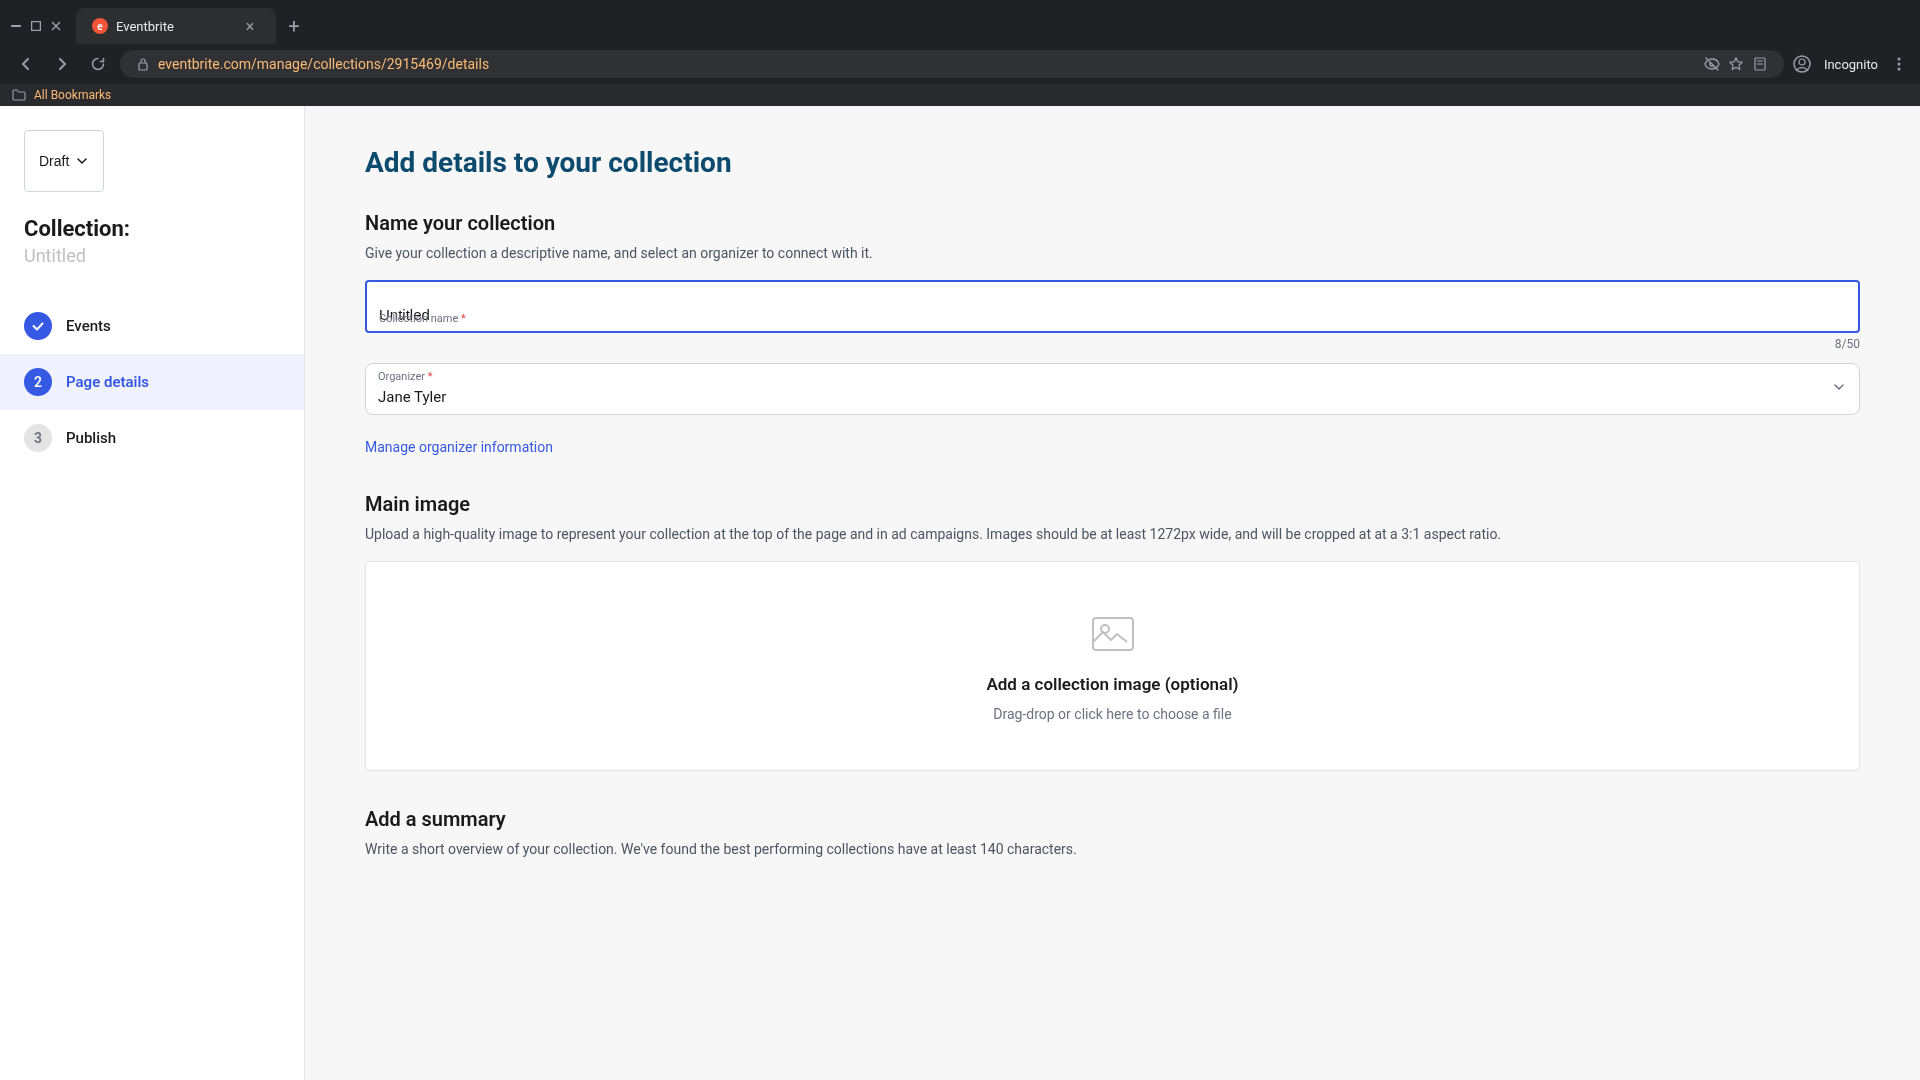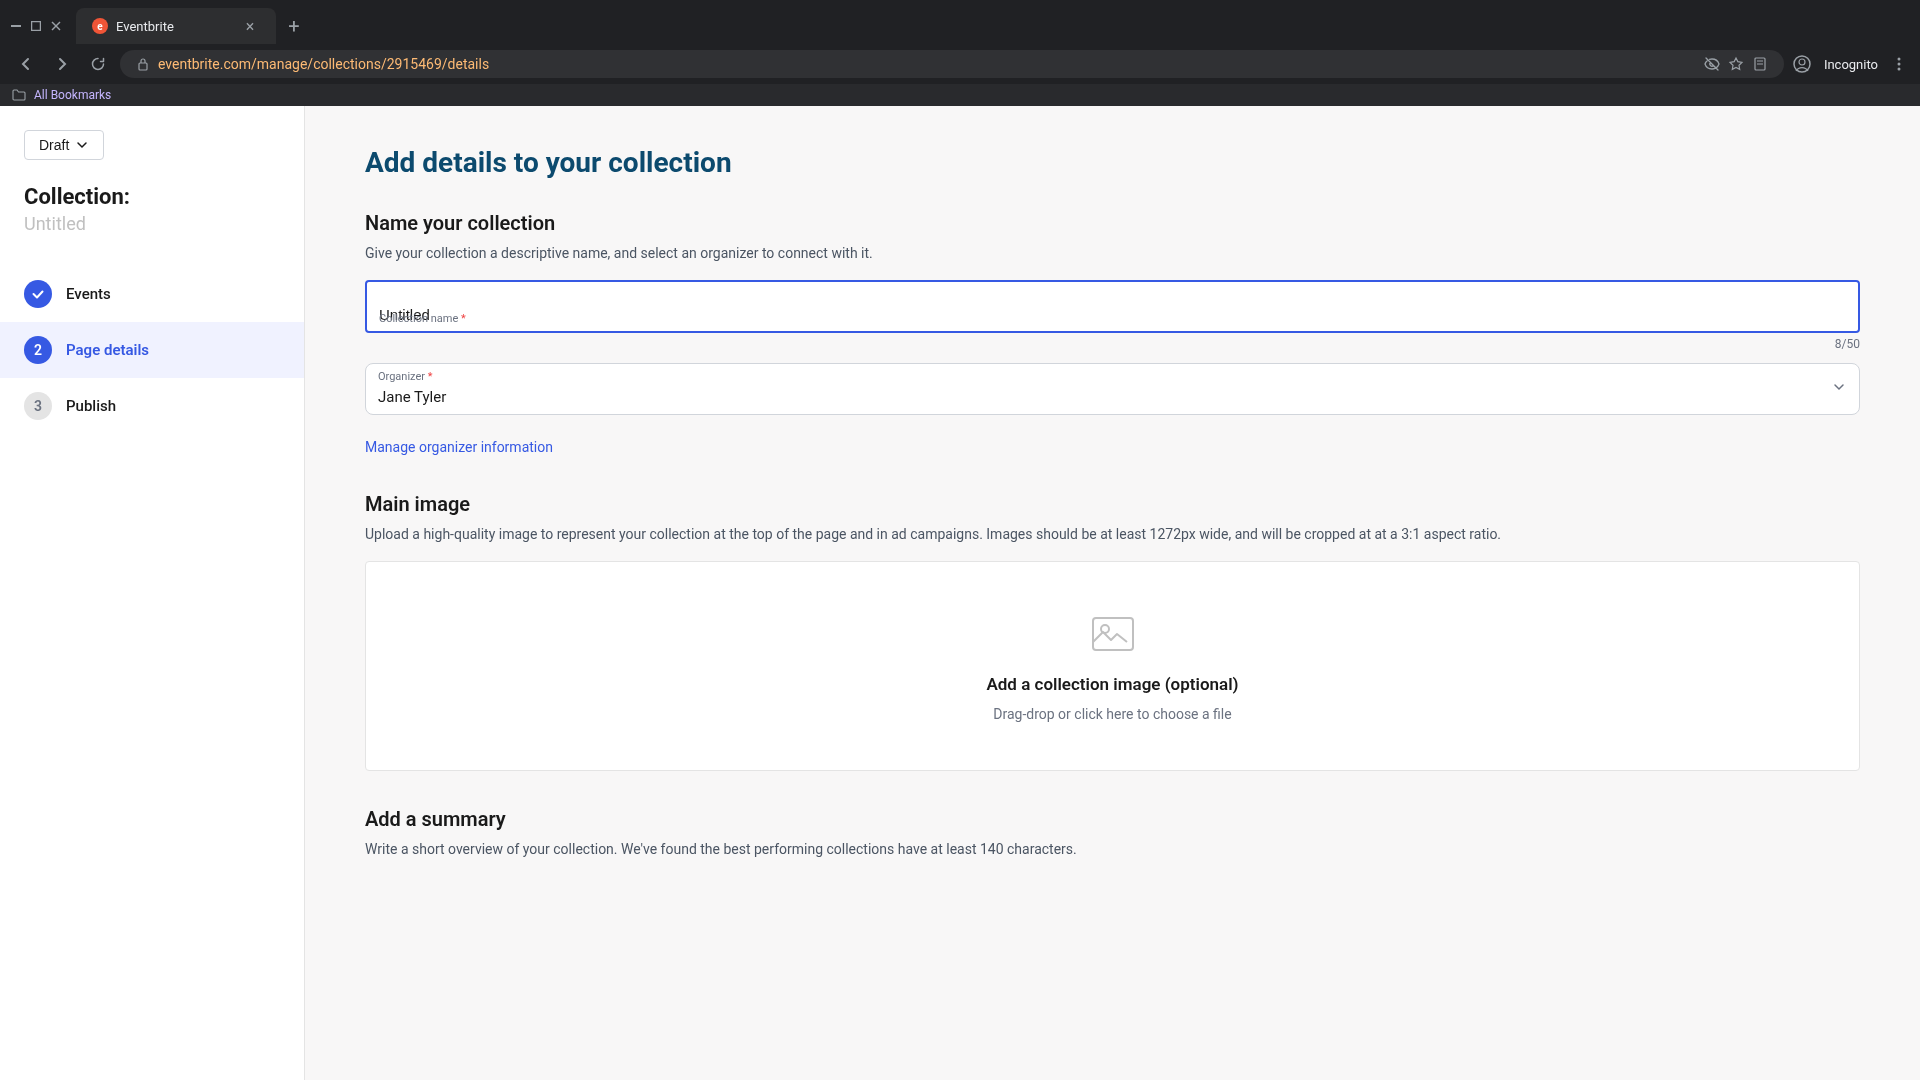--- a/index.html
+++ b/index.html
@@ -140,21 +140,21 @@
       padding: 24px 0;
       flex-shrink: 0;
     }
     .draft-btn {
       display: flex;
       align-items: center;
       gap: 6px;
       background: #fff;
       border: 1px solid #d1d5db;
       border-radius: 4px;
-      padding: 6px 14px;
+      padding: 22px 14px;
       font-size: 14px;
       color: #1a1a1a;
       cursor: pointer;
       margin: 0 24px 24px;
       font-weight: 500;
     }
     .draft-btn svg { width: 14px; height: 14px; }
     .collection-label {
       font-size: 22px;
       font-weight: 700;
@@ -432,21 +432,21 @@
           <circle cx="9" cy="9" r="1.5" fill="#9aa0a6"></circle>
           <circle cx="9" cy="14" r="1.5" fill="#9aa0a6"></circle>
         </svg>
     </div>
   </div>
 
   <div class="bookmarks-bar">
     <svg width="14" height="14" viewBox="0 0 14 14" fill="none">
         <path d="M1 3a1 1 0 0 1 1-1h3l1.5 2H12a1 1 0 0 1 1 1v6a1 1 0 0 1-1 1H2a1 1 0 0 1-1-1V3z" stroke="#9aa0a6" stroke-width="1.1"></path>
       </svg>
-    <span style="color: #c4b5fd; font-size: 12px; text-align: center;">All Bookmarks</span>
+    <span style="color: #fdba74; font-size: 12px; text-align: center;">All Bookmarks</span>
   </div>
 </div>
 
 <div class="page-layout">
 
   <div class="sidebar">
     <button class="draft-btn">
       <span>Draft</span>
       <svg width="14" height="14" viewBox="0 0 14 14" fill="none">
           <path d="M3 5l4 4 4-4" stroke="#1a1a1a" stroke-width="1.5" stroke-linecap="round"></path>

